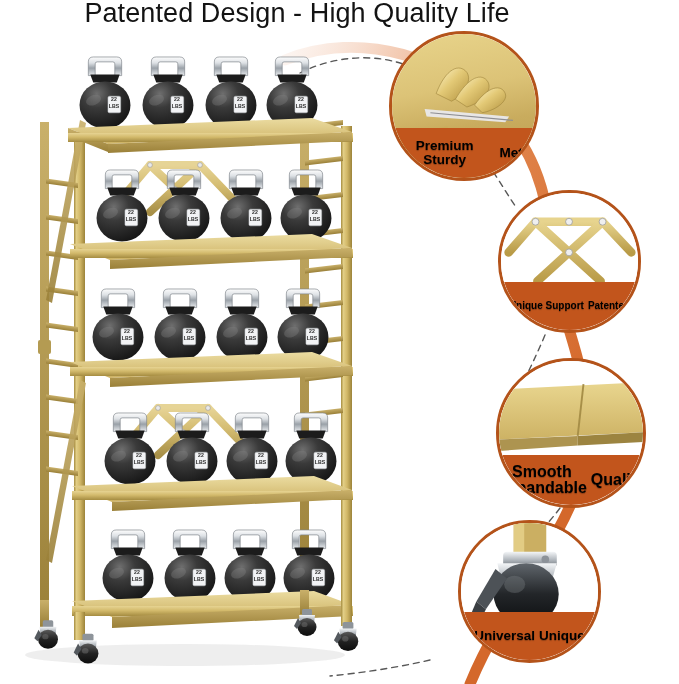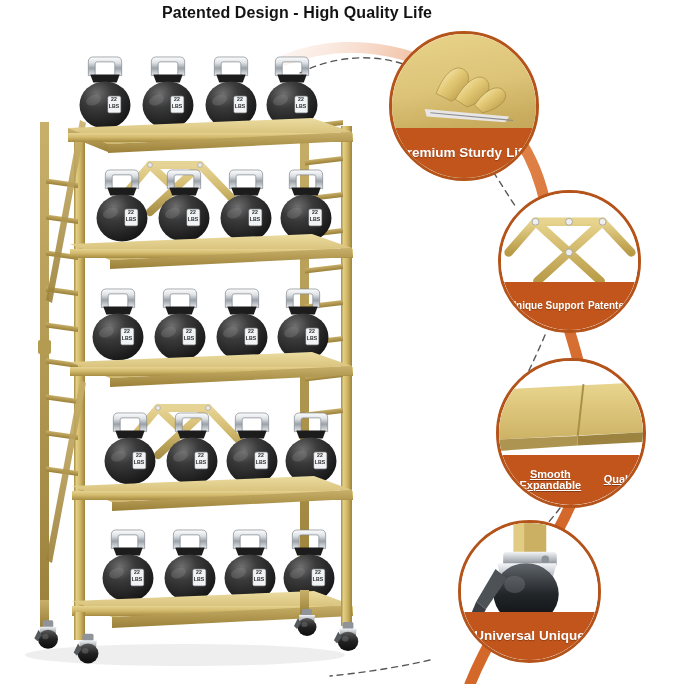--- a/index.html
+++ b/index.html
@@ -4,52 +4,52 @@
 <style>
   html,body{margin:0;padding:0;background:#fff;}
   body{width:679px;height:684px;position:relative;overflow:hidden;
        font-family:"Liberation Sans",sans-serif;}
 
   #stage{position:absolute;inset:0;width:679px;height:684px;background:#ffffff;}
 
   
   #title{position:absolute;left:0;top:0;width:594px;height:26px;
          display:flex;align-items:center;justify-content:center;
-         font-size:16px;font-weight:bold;color:#131313;letter-spacing:.1px;
+         font-size:27px;font-weight:normal;color:#131313;letter-spacing:.1px;
          white-space:nowrap;}
 
   
   .art{position:absolute;left:0;top:0;width:679px;height:684px;}
 
   
   .bubble{position:absolute;border-radius:50%;overflow:hidden;
           border:3px solid #B4531A;box-sizing:border-box;background:#fff;}
   .bubble .photo{position:absolute;left:0;top:0;right:0;bottom:0;}
   .bubble .band{position:absolute;left:0;right:0;bottom:0;
                 background:#C2551C;display:flex;align-items:center;
-                justify-content:center;text-align:center;color:#ffffff;
+                justify-content:center;text-align:center;color:#000000;
                 font-weight:bold;line-height:1.02;}
   .bubble .band span{display:block;padding:0 2px;
         text-shadow:0 1px 1px rgba(0,0,0,.28);}
 
   
   #b1{left:389px;top:31px;width:150px;height:150px;}
   #b1 .photo{background:
       linear-gradient(170deg,#E8D48B 0%,#DCC377 38%,#C9AC5E 62%,#B99A4C 100%);}
   #b1 .band{height:50px;font-size:13.5px;}
 
   
   #b2{left:498px;top:190px;width:143px;height:143px;}
   #b2 .photo{background:#fff;}
   #b2 .band{height:48px;font-size:10px;}
 
   
   #b3{left:496px;top:358px;width:150px;height:150px;}
   #b3 .photo{background:#fff;}
-  #b3 .band{height:50px;font-size:11px;text-decoration:underline;}
+  #b3 .band{height:50px;font-size:16px;}
 
   
   #b4{left:458px;top:520px;width:143px;height:143px;}
   #b4 .photo{background:#fff;}
   #b4 .band{height:48px;font-size:13.5px;}
 </style>
 </head>
 <body>
 
 <div id="stage">
@@ -350,21 +350,21 @@
         <path d="M34,78 L122,86 L118,92 L36,86 Z" fill="#E9E9EC" opacity=".95"></path>
         <path d="M40,82 L126,90" stroke="#8e8e93" stroke-width="1.1"></path>
 
         <path d="M0,108 L58,96 L58,104 L0,118 Z" fill="#C9AC5A"></path>
         <path d="M0,118 L58,104 L58,110 L0,126 Z" fill="#9D8336"></path>
       </svg>
     </div>
     <div class="band">
       <span>Premium Sturdy</span>
         <br>
-      <span>Life</span>
+      <span>Metal</span>
     </div>
   </div>
 
   <div class="bubble" id="b2">
     <div class="photo">
       <svg viewBox="0 0 143 143" width="100%" height="100%">
         <defs>
           <linearGradient id="bl2" x1="0" y1="0" x2="0" y2="1">
             <stop offset="0%" stop-color="#E7D48E"></stop>
             <stop offset="100%" stop-color="#B99B47"></stop>

